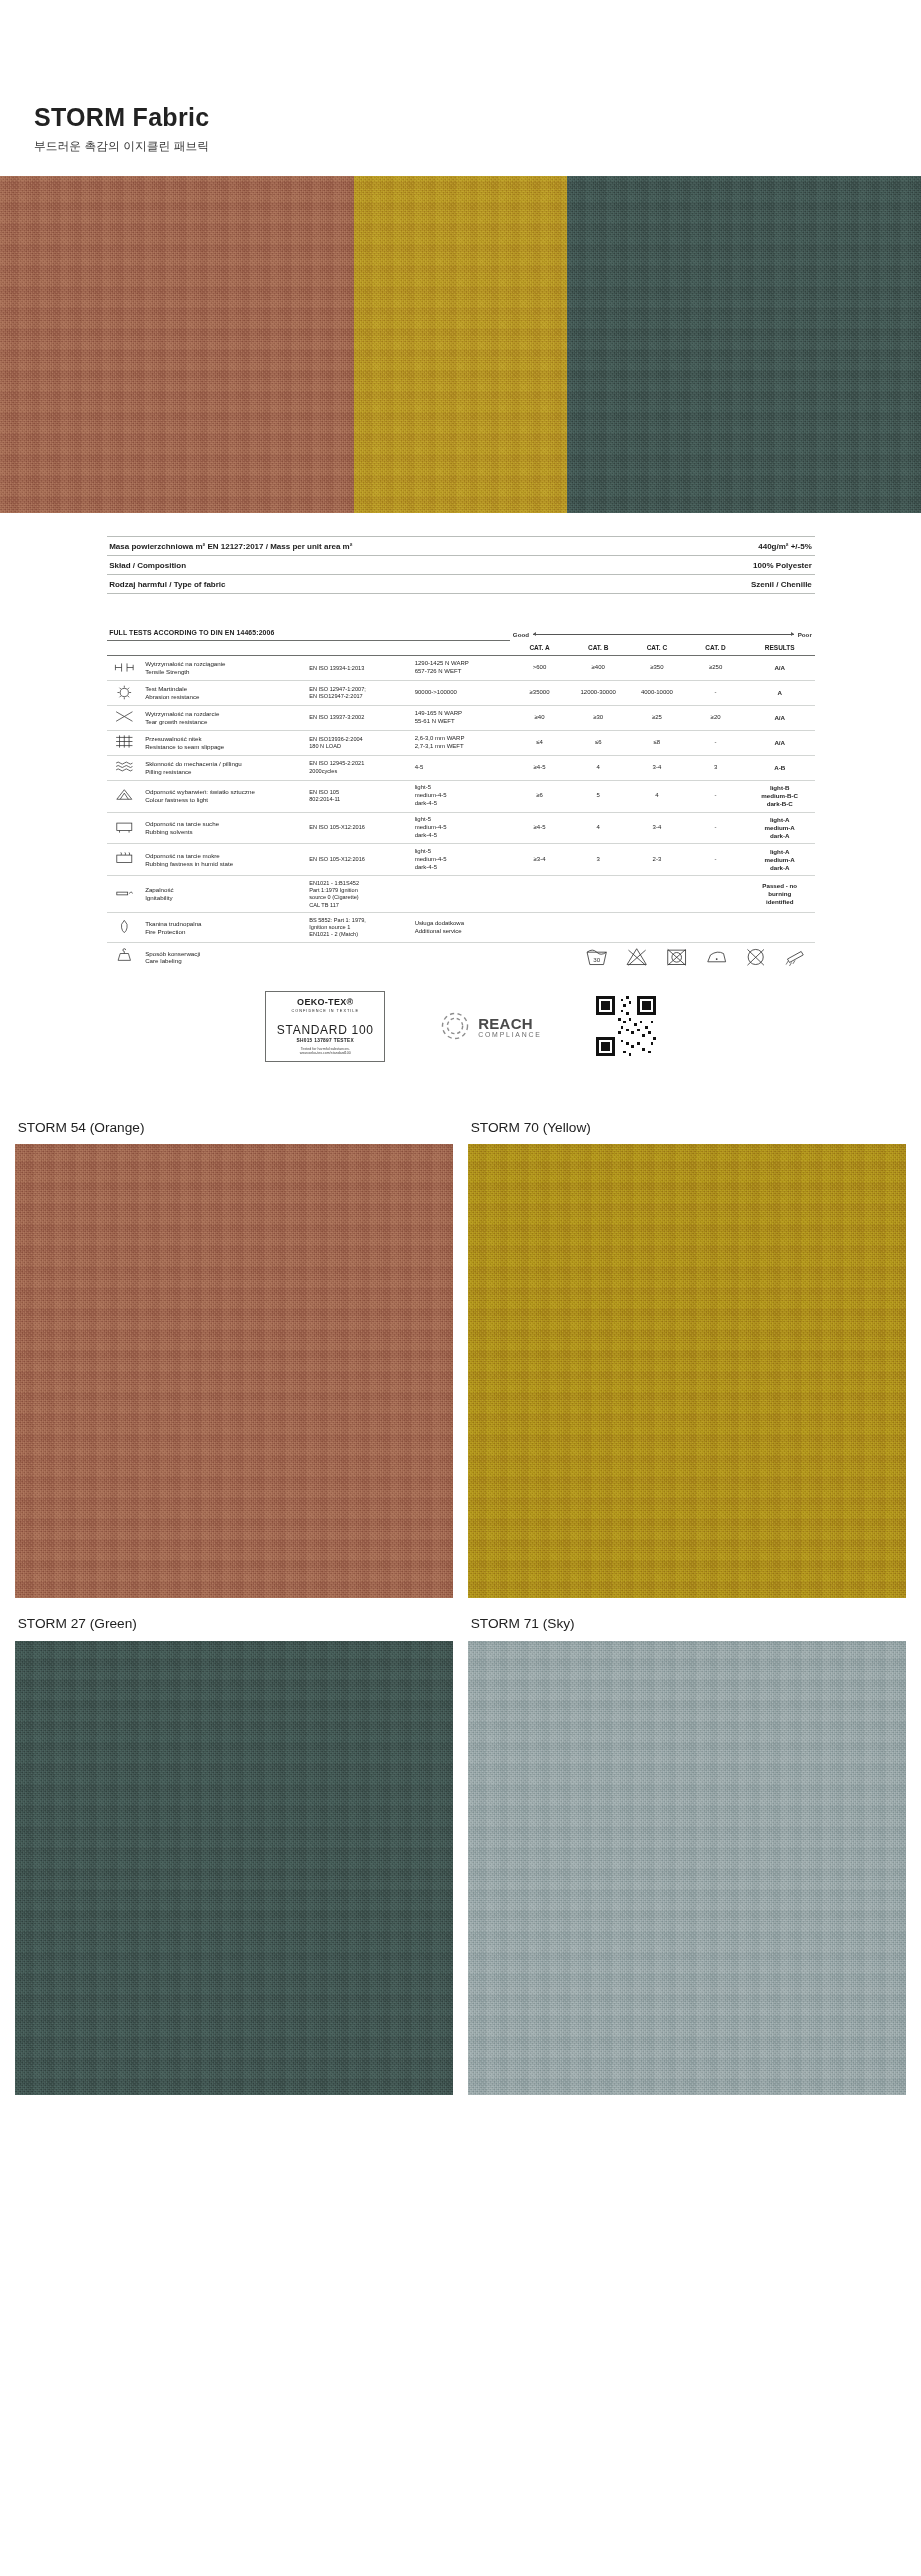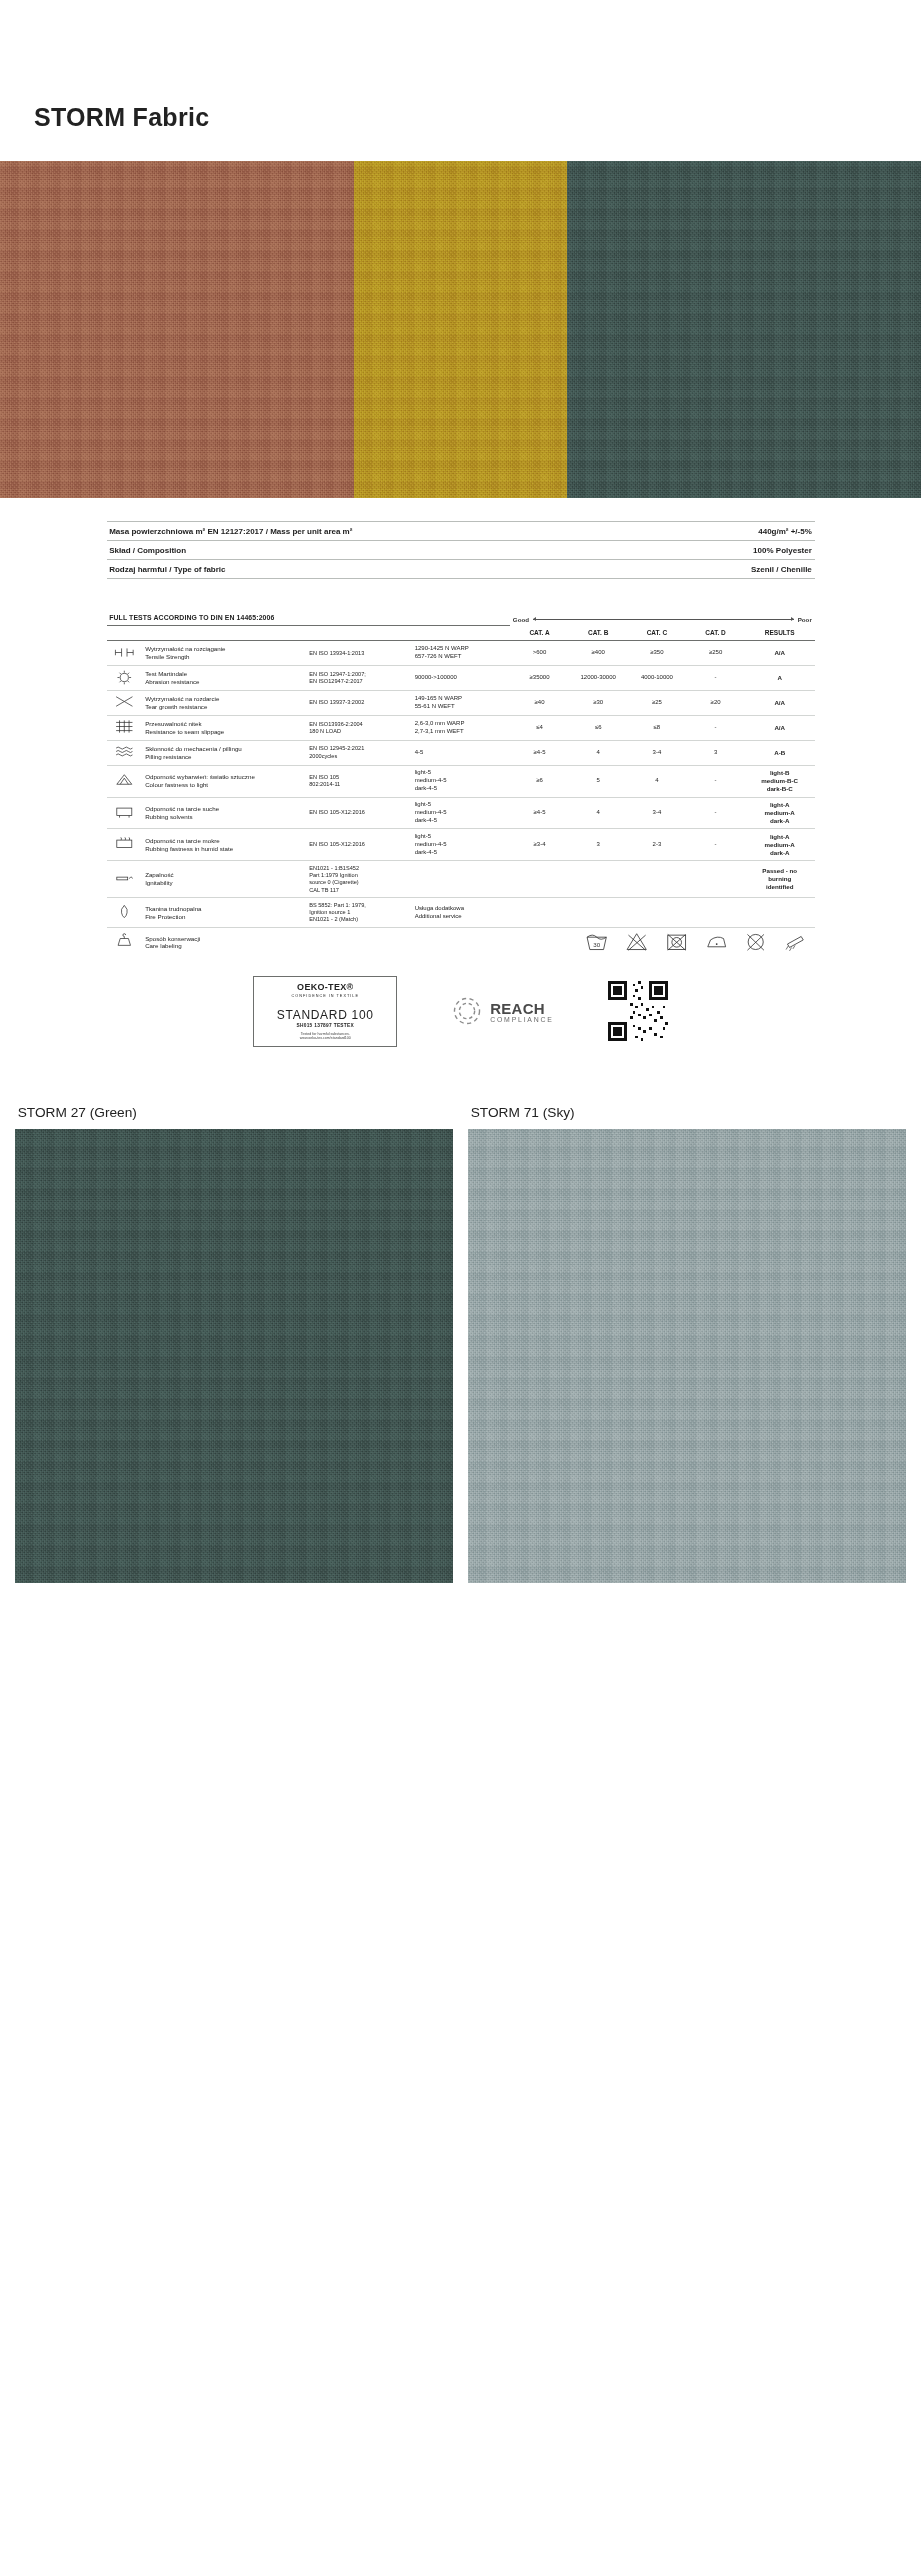--- a/index.html
+++ b/index.html
@@ -104,21 +104,21 @@
 
   .carerow td { border-bottom:none !important; }
   .care-icons { display:flex; gap:16.5px; justify-content:flex-end; padding-right:4.1px; }
 
   
   .certs {
     display:flex; align-items:center; justify-content:center; gap:54px;
     padding:20.6px 0 32px 0;
   }
   .oeko {
-    border:0.7px solid #6d6f6d; padding:4.8px 8.2px; width:144px; text-align:center;
+    border:0.7px solid #6d6f6d; padding:4.8px 8.2px; width:120px; text-align:center;
     font-size:4.8px; color:#222; line-height:1.25;
   }
   .oeko .o1 { font-size:9px; font-weight:700; letter-spacing:0.3px; }
   .oeko .o2 { font-size:3.8px; letter-spacing:1px; margin-top:0.7px; }
   .oeko .o3 { font-size:12px; font-weight:400; letter-spacing:0.7px; margin-top:10px; }
   .oeko .o4 { font-size:4.8px; font-weight:700; letter-spacing:0.3px; }
   .oeko .o5 { font-size:3.6px; margin-top:2.7px; color:#444; }
   .reach { display:flex; align-items:center; gap:6.9px; }
   .reach .rtext .r1 { font-size:15px; font-weight:700; letter-spacing:0.3px; color:#4a4a4a;}
   .reach .rtext .r2 { font-size:6.9px; letter-spacing:1.8px; color:#6a6a6a; margin-top:-1.4px;}
@@ -142,20 +142,21 @@
     font-size:9px; color:#333;
   }
 </style>
 </head>
 <body>
 
 <div class="page">
 
   <div class="header">
     <h1>STORM Fabric</h1>
+    <p class="sub">부드러운 촉감의 이지클린 패브릭</p>
   </div>
 
   <div class="hero">
     <div class="band orange">
         <div class="weave"></div>
         <div class="weave2"></div>
       </div>
     <div class="band yellow">
         <div class="weave"></div>
         <div class="weave2"></div>
@@ -515,20 +516,36 @@
                 <rect x="20" y="17" width="1" height="1"></rect>
             </g>
           </svg>
         </div>
       </div>
 
     </div>
   </div>
 
   <div class="swatches">
+    <div class="srow" id="swatch-row-1">
+        <div class="scell">
+          <div class="stitle">STORM 54 (Orange)</div>
+          <div class="simg c-orange">
+            <div class="weave"></div>
+            <div class="weave2"></div>
+          </div>
+        </div>
+        <div class="scell">
+          <div class="stitle">STORM 70 (Yellow)</div>
+          <div class="simg c-yellow">
+            <div class="weave"></div>
+            <div class="weave2"></div>
+          </div>
+        </div>
+      </div>
     <div class="srow" id="swatch-row-2">
         <div class="scell">
           <div class="stitle">STORM 27 (Green)</div>
           <div class="simg c-green">
             <div class="weave"></div>
             <div class="weave2"></div>
           </div>
         </div>
         <div class="scell">
           <div class="stitle">STORM 71 (Sky)</div>

